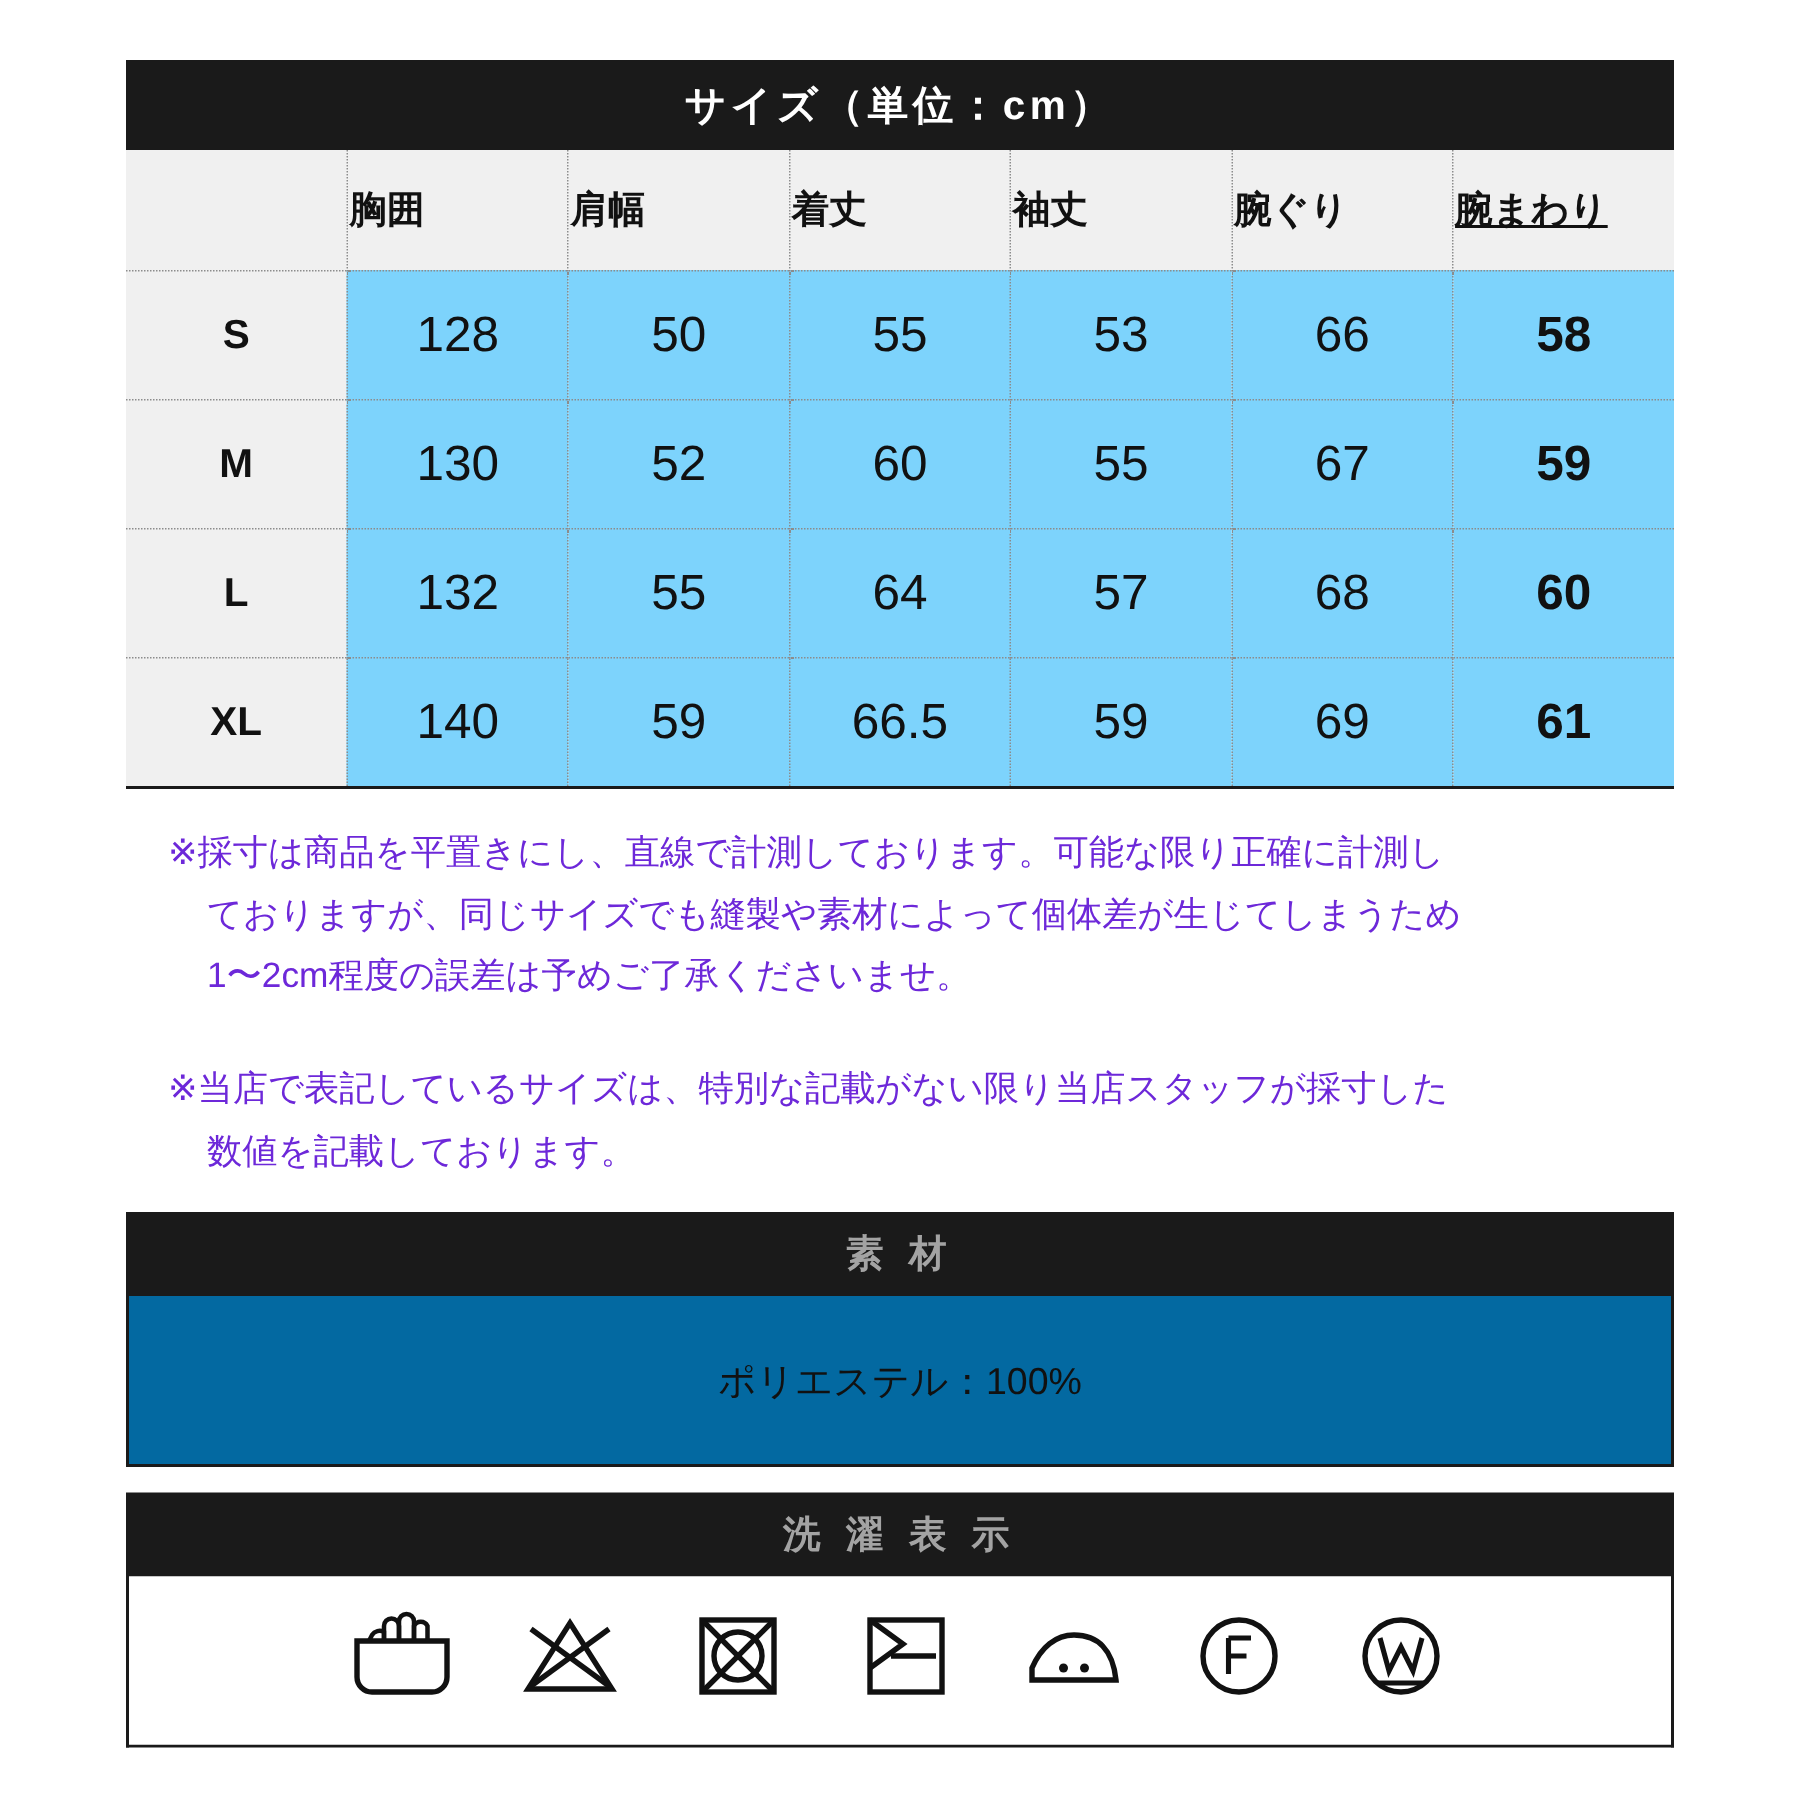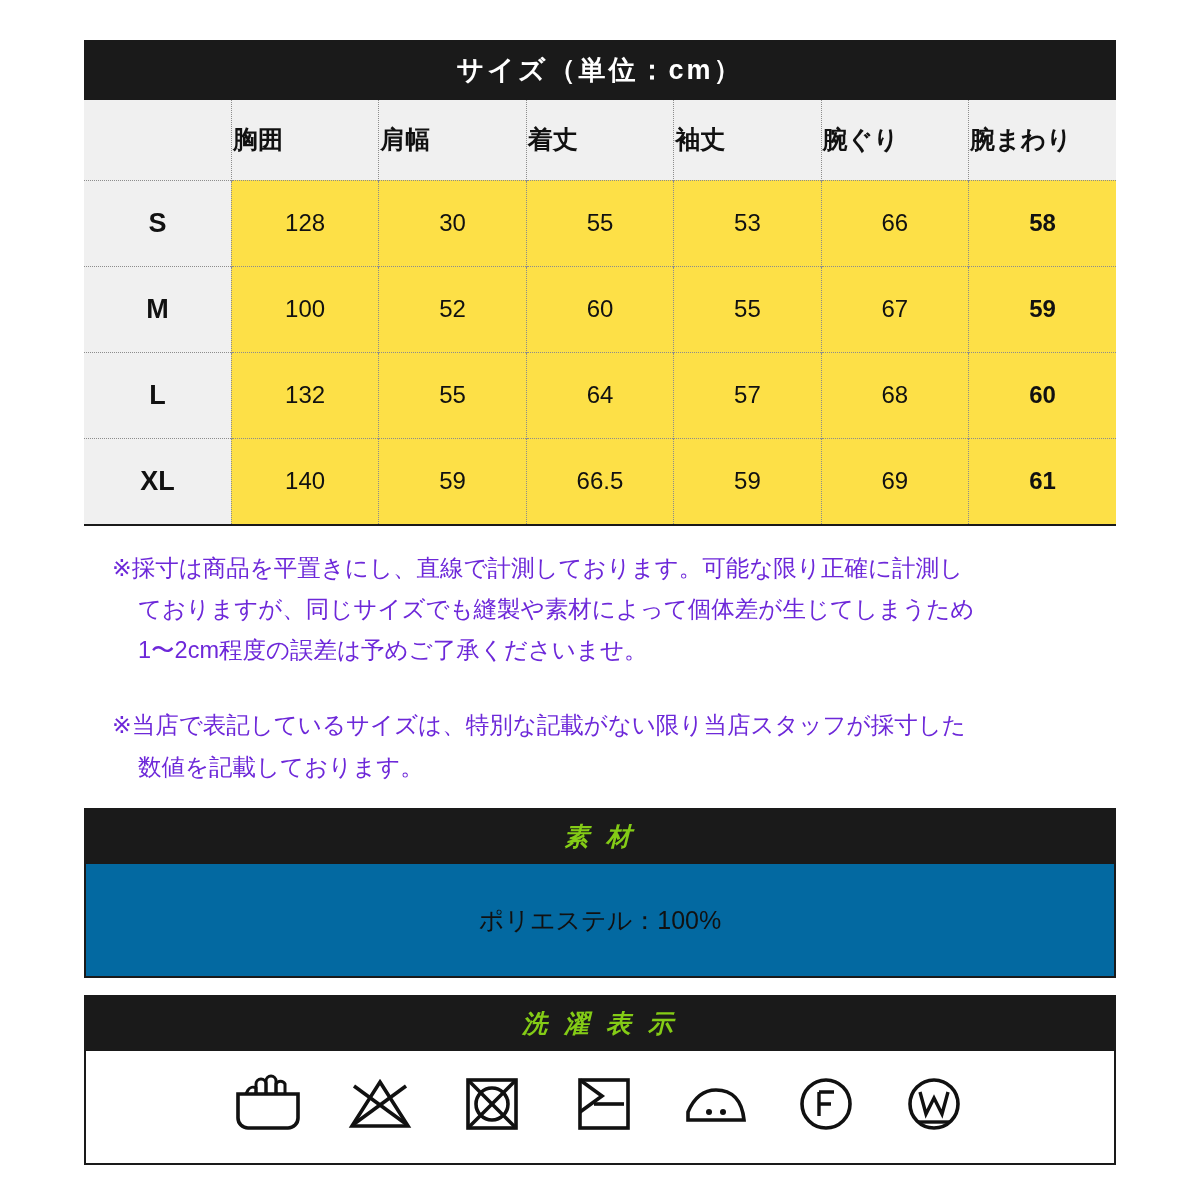--- a/index.html
+++ b/index.html
@@ -43,30 +43,30 @@
   }
   table.size-table thead.col-heads th {
     background: #f0f0f0;
     font-size: 25px;
     font-weight: 700;
     height: 80px;
     text-align: left;
     border-right: 1px dotted #8c8c8c;
     color: #111;
   }
-  table.size-table thead.col-heads th:last-child { border-right: none; }
+  table.size-table thead.col-heads th:last-child { border-right: none; text-decoration: underline; }
   table.size-table thead.col-heads th.corner { background: #f0f0f0; }
 
   table.size-table tbody td {
     height: 86px;
     text-align: center;
-    font-size: 24px;
+    font-size: 33px;
     border-top: 1px dotted #8c8c8c;
     border-right: 1px dotted #8c8c8c;
-    background: #fde047;
+    background: #7dd3fc;
   }
   table.size-table tbody td:last-child { border-right: none; font-weight: bold; }
   table.size-table tbody td.row-head {
     background: #f0f0f0;
     font-weight: 700;
     font-size: 27px;
   }
   .size-table-wrap {
     border-bottom: 2px solid #1a1a1a;
   }
@@ -88,28 +88,27 @@
   .material-block {
     position: absolute;
     left: 84px;
     top: 808px;
     width: 1032px;
     border: 2px solid #1a1a1a;
     border-top: none;
   }
   .block-head {
     background: #1a1a1a;
-    color: #84cc16;
+    color: #a3a3a3;
     text-align: center;
     font-size: 25px;
     font-weight: 700;
     letter-spacing: 5px;
     height: 56px;
     line-height: 56px;
-    font-style: italic;
   }
   .material-body {
     height: 112px;
     display: flex;
     align-items: center;
     justify-content: center;
     font-size: 25px;
     background: #0369a1;
   }
 
@@ -154,29 +153,29 @@
             <th>着丈</th>
             <th>袖丈</th>
             <th>腕ぐり</th>
             <th>腕まわり</th>
           </tr>
         </thead>
         <tbody>
           <tr>
             <td class="row-head">S</td>
             <td>128</td>
-            <td>30</td>
+            <td>50</td>
             <td>55</td>
             <td>53</td>
             <td>66</td>
             <td>58</td>
           </tr>
           <tr>
             <td class="row-head">M</td>
-            <td>100</td>
+            <td>130</td>
             <td>52</td>
             <td>60</td>
             <td>55</td>
             <td>67</td>
             <td>59</td>
           </tr>
           <tr>
             <td class="row-head">L</td>
             <td>132</td>
             <td>55</td>

